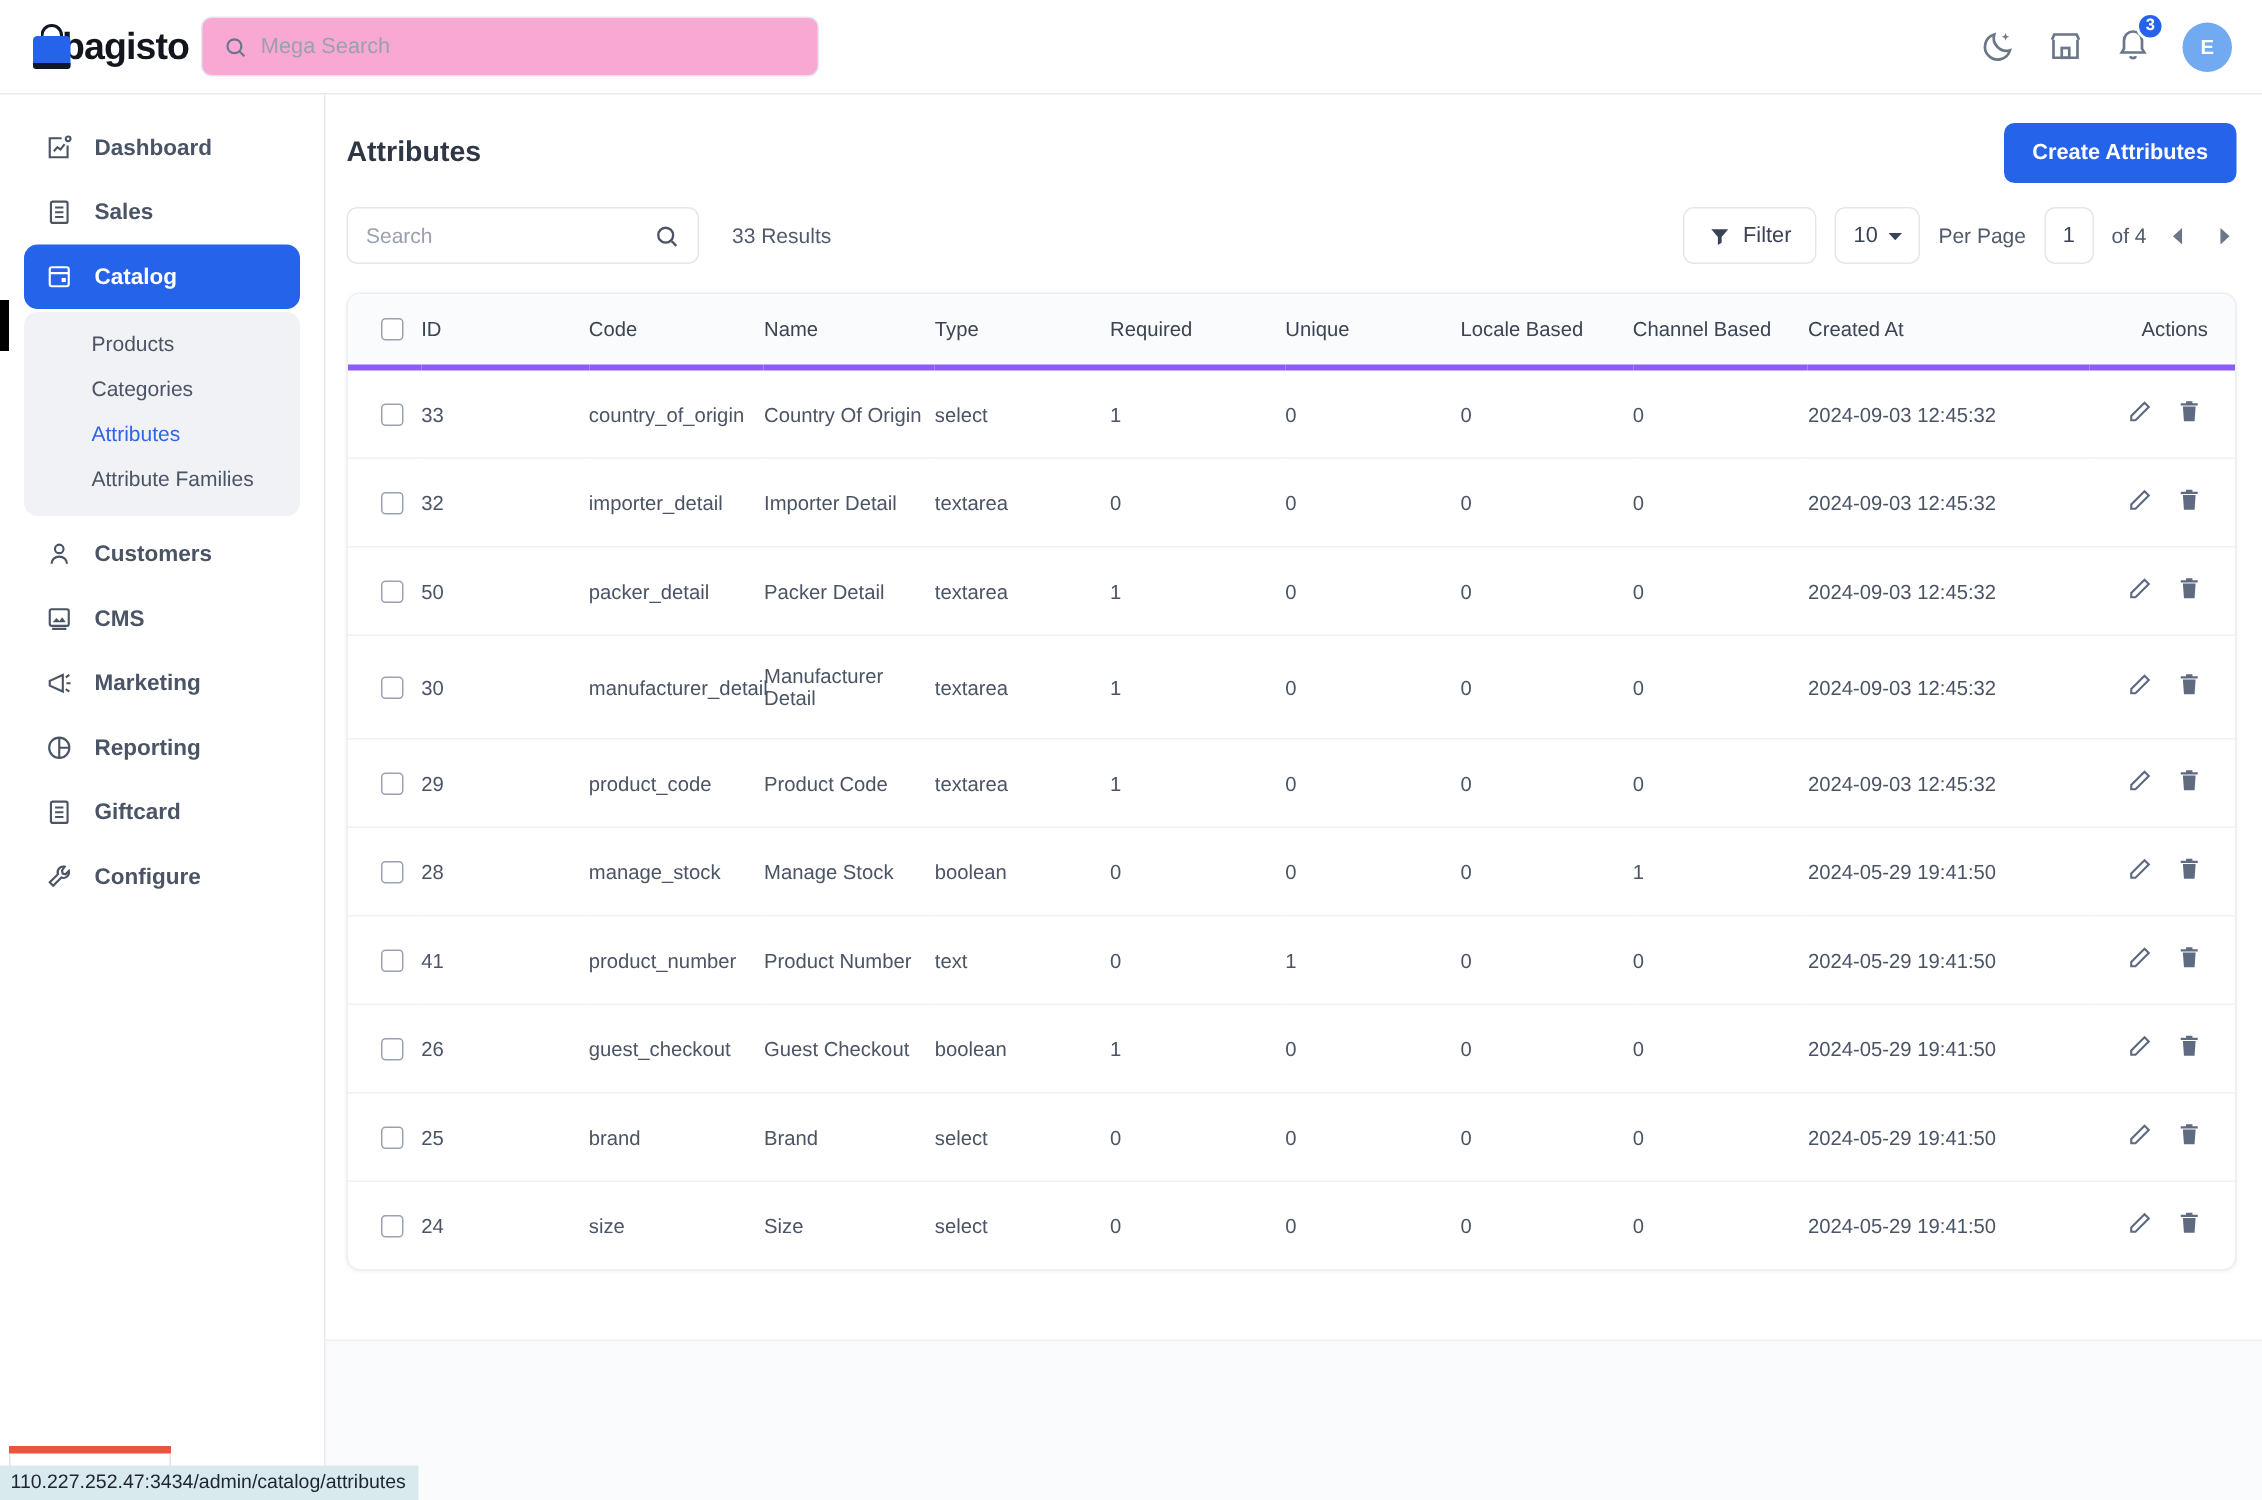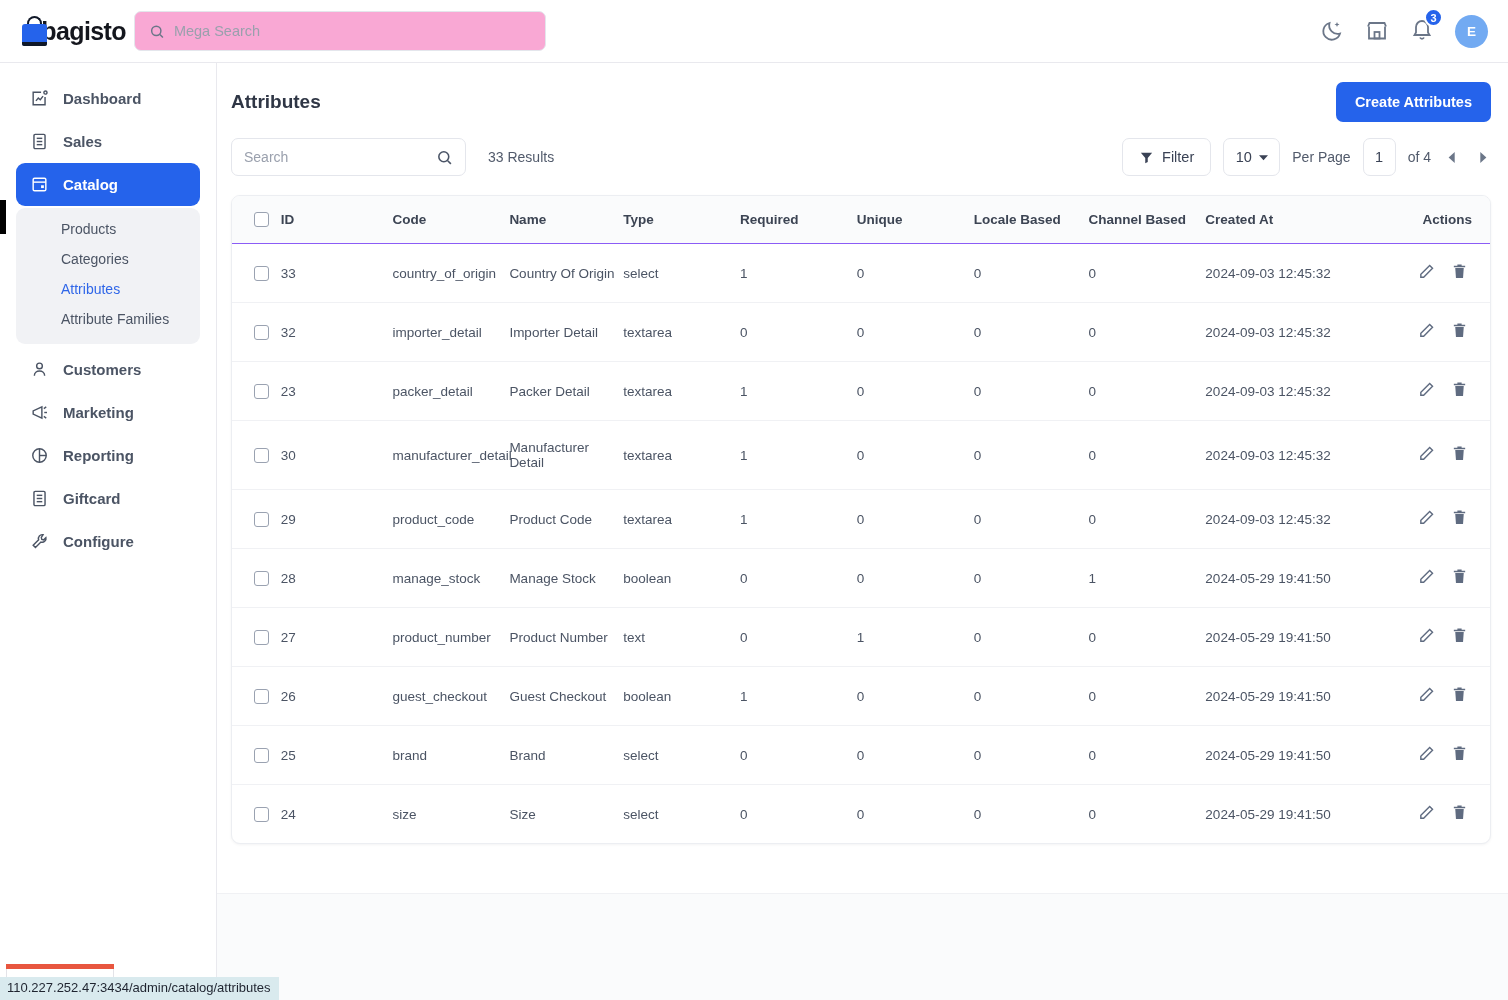--- a/index.html
+++ b/index.html
@@ -153,22 +153,22 @@
   
   .table-card {
     margin: 19px 17px 0 14px;
     border: 1px solid #eceef2; border-radius: 9px; background: #fff;
     box-shadow: 0 1px 3px rgba(16,24,40,0.05);
     overflow: hidden;
   }
   table { width: 100%; border-collapse: collapse; table-layout: fixed; }
   thead tr { background: #fafbfc; }
   thead th {
-    text-align: left; font-size: 13.5px; font-weight: 700; color: #3c4453;
-    padding: 16px 0; border-bottom: 1px solid #8b5cf6;
+    text-align: left; font-size: 13.5px; font-weight: 400; color: #3c4453;
+    padding: 16px 0; border-bottom: 4px solid #8b5cf6;
   }
   tbody td {
     font-size: 13.5px; color: #4b5464; padding: 19px 0;
     border-bottom: 1px solid #f0f1f4;
   }
   tbody tr:last-child td { border-bottom: none; }
 
   .c-chk   { width: 48px; padding-left: 22px !important; }
   .c-id    { width: 110px; }
   .c-code  { width: 115px; }
@@ -303,20 +303,30 @@
   <div class="nav-item">
     <span class="nav-icon">
       <svg viewBox="0 0 24 24" fill="none" stroke="currentColor" stroke-width="1.8" width="19" height="19">
         <circle cx="12" cy="7.5" r="3.6"></circle>
           <path d="M5.5 20c0-3.6 2.9-6 6.5-6s6.5 2.4 6.5 6"></path>
       </svg>
     </span>
     <span>Customers</span>
   </div>
 
+  <div class="nav-item">
+    <span class="nav-icon">
+      <svg viewBox="0 0 24 24" fill="none" stroke="currentColor" stroke-width="1.8" width="19" height="19">
+        <rect x="4" y="4" width="16" height="14" rx="1.5"></rect>
+          <path d="M6.5 15l3.2-3.6 2.4 2.4 2.4-3 3 4.2z" fill="currentColor" stroke="none"></path>
+          <line x1="6" y1="20.5" x2="18" y2="20.5"></line>
+      </svg>
+    </span>
+    <span>CMS</span>
+  </div>
 
   <div class="nav-item">
     <span class="nav-icon">
       <svg viewBox="0 0 24 24" fill="none" stroke="currentColor" stroke-width="1.8" width="19" height="19">
         <path d="M4 10v4l11 5V5z"></path>
           <line x1="17.5" y1="7" x2="20.5" y2="5"></line>
           <line x1="18" y1="12" x2="21.5" y2="12"></line>
           <line x1="17.5" y1="17" x2="20.5" y2="19"></line>
       </svg>
     </span>
@@ -477,21 +487,21 @@
                 <span><svg class="act-icon" viewBox="0 0 24 24" fill="currentColor">
                     <path d="M9 2h6v2h5v2H4V4h5zM6 7h12l-1 14H7z"></path>
                   </svg></span>
               </div>
             </td>
           </tr>
           <tr>
             <td class="c-chk">
               <span class="chk"></span>
             </td>
-            <td class="c-id">23</td>
+            <td class="c-id">50</td>
             <td class="c-code">packer_detail</td>
             <td class="c-name">Packer Detail</td>
             <td class="c-type">textarea</td>
             <td class="c-req">1</td>
             <td class="c-uni">0</td>
             <td class="c-loc">0</td>
             <td class="c-chan">0</td>
             <td class="c-crt">2024-09-03 12:45:32</td>
             <td class="c-act">
               <div class="actions-cell">
@@ -573,21 +583,21 @@
                 <span><svg class="act-icon" viewBox="0 0 24 24" fill="currentColor">
                     <path d="M9 2h6v2h5v2H4V4h5zM6 7h12l-1 14H7z"></path>
                   </svg></span>
               </div>
             </td>
           </tr>
           <tr>
             <td class="c-chk">
               <span class="chk"></span>
             </td>
-            <td class="c-id">27</td>
+            <td class="c-id">41</td>
             <td class="c-code">product_number</td>
             <td class="c-name">Product Number</td>
             <td class="c-type">text</td>
             <td class="c-req">0</td>
             <td class="c-uni">1</td>
             <td class="c-loc">0</td>
             <td class="c-chan">0</td>
             <td class="c-crt">2024-05-29 19:41:50</td>
             <td class="c-act">
               <div class="actions-cell">

